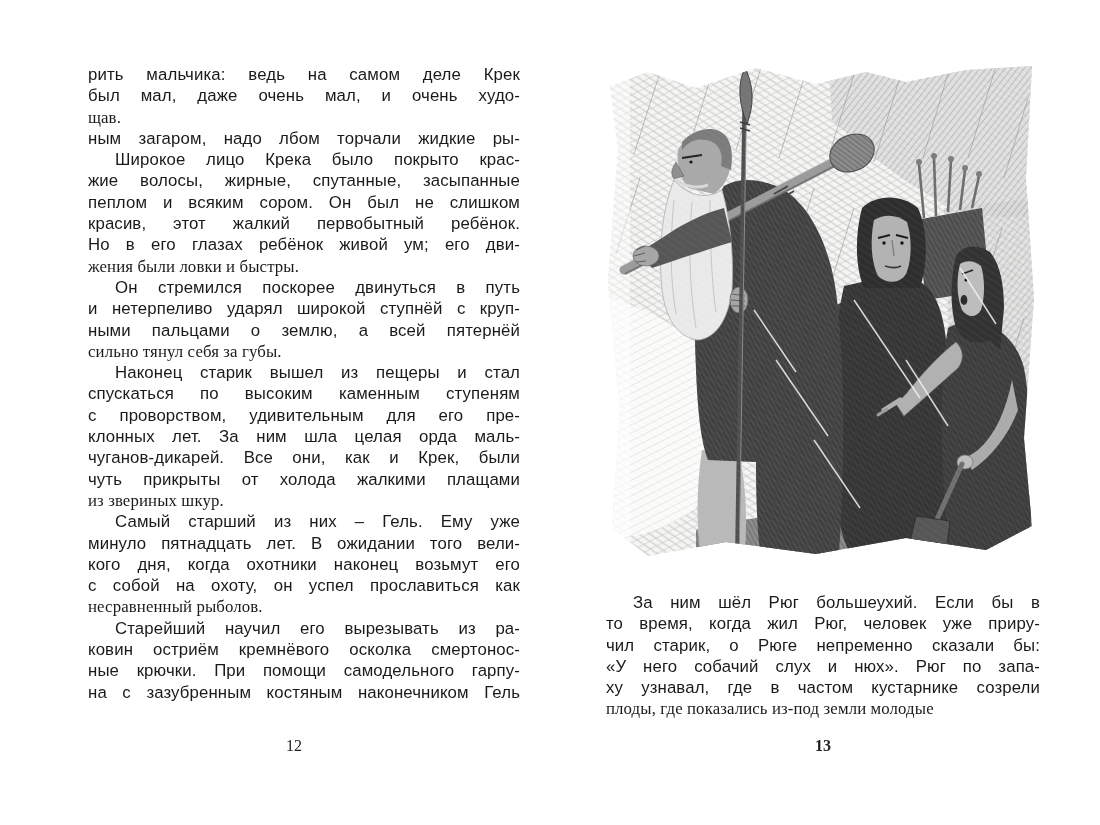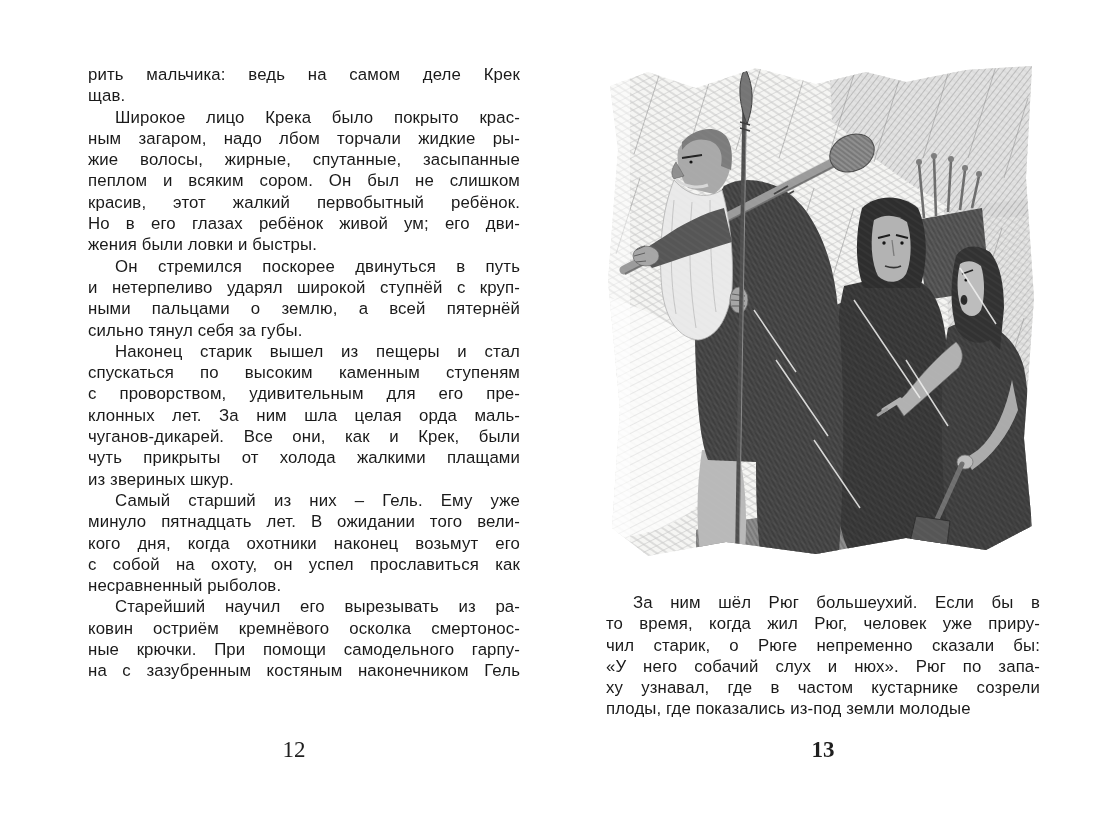--- a/index.html
+++ b/index.html
@@ -6,43 +6,44 @@
   body{
     width:1100px;height:825px;background:#ffffff;position:relative;overflow:hidden;
     font-family:"Liberation Sans",sans-serif;
   }
   .spread{position:absolute;inset:0;}
   .text-block{position:absolute;color:#1a1a1a;}
   .text-block .line{
     font-size:16.8px;line-height:21.3px;letter-spacing:.12px;
     text-align:justify;text-align-last:justify;white-space:normal;
   }
-  .text-block .line.last{text-align-last:left;}
+  .text-block .line.last{text-align-last:left;font-family:Liberation Serif, serif;}
   .text-block .line.indent{text-indent:27px;}
   #left-text{left:88px;top:64px;width:432px;}
   #right-text{left:606px;top:592px;width:434px;}
   .page-num{
     position:absolute;top:737px;text-align:center;color:#1f1f1f;
-    font-family:"Liberation Serif",serif;font-size:23px;
+    font-family:"Liberation Serif",serif;font-size:16px;
   }
   #pn-left{left:78px;width:432px;}
   #pn-right{left:606px;width:434px;font-weight:bold;}
   .illustration{position:absolute;left:604px;top:58px;width:434px;height:509px;}
   .illustration svg{display:block;width:100%;height:100%;}
 </style>
 </head>
 <body>
 
 <div class="spread">
 
   <div class="text-block" id="left-text">
       <div class="line">рить мальчика: ведь на самом деле Крек</div>
+      <div class="line">был мал, даже очень мал, и очень худо-</div>
       <div class="line last">щав.</div>
+      <div class="line">ным загаром, надо лбом торчали жидкие ры-</div>
       <div class="line indent">Широкое лицо Крека было покрыто крас-</div>
-      <div class="line">ным загаром, надо лбом торчали жидкие ры-</div>
       <div class="line">жие волосы, жирные, спутанные, засыпанные</div>
       <div class="line">пеплом и всяким сором. Он был не слишком</div>
       <div class="line">красив, этот жалкий первобытный ребёнок.</div>
       <div class="line">Но в его глазах ребёнок живой ум; его дви-</div>
       <div class="line last">жения были ловки и быстры.</div>
       <div class="line indent">Он стремился поскорее двинуться в путь</div>
       <div class="line">и нетерпеливо ударял широкой ступнёй с круп-</div>
       <div class="line">ными пальцами о землю, а всей пятернёй</div>
       <div class="line last">сильно тянул себя за губы.</div>
       <div class="line indent">Наконец старик вышел из пещеры и стал</div>

